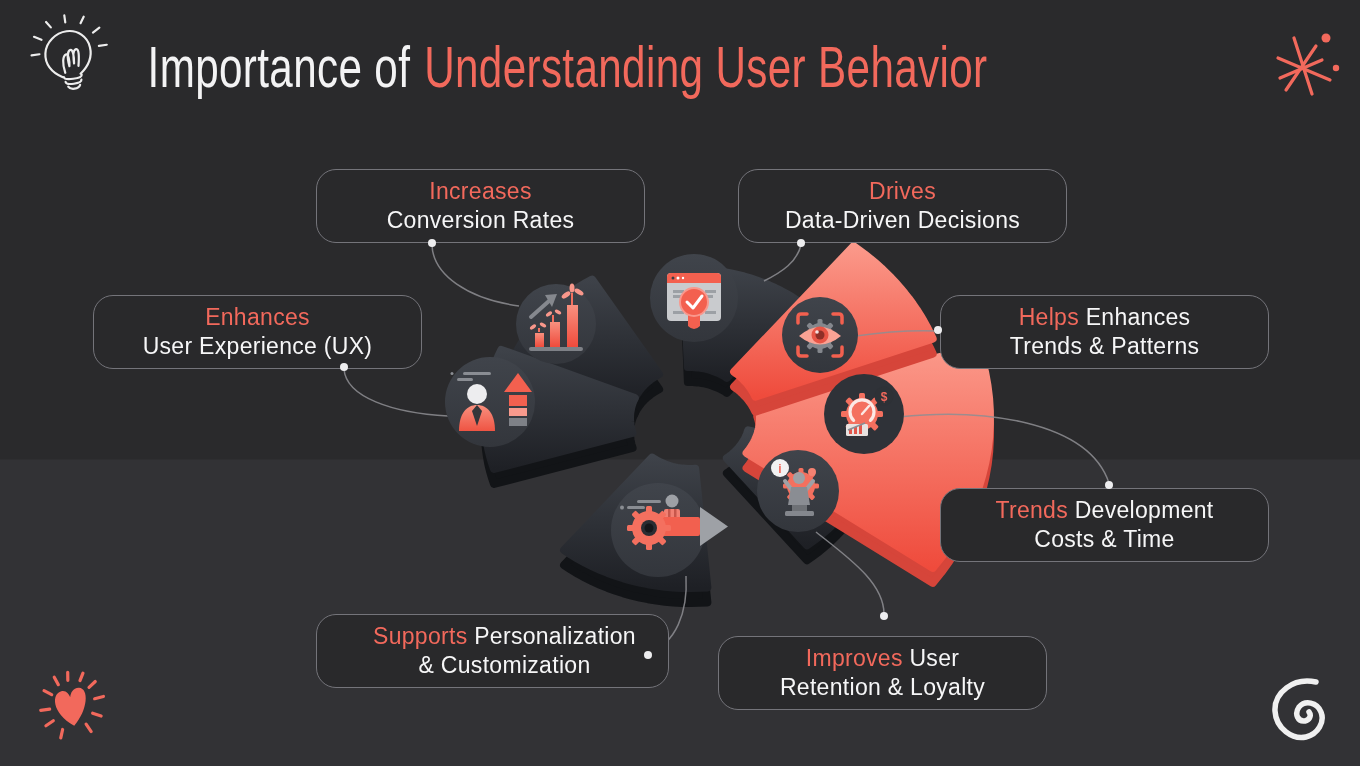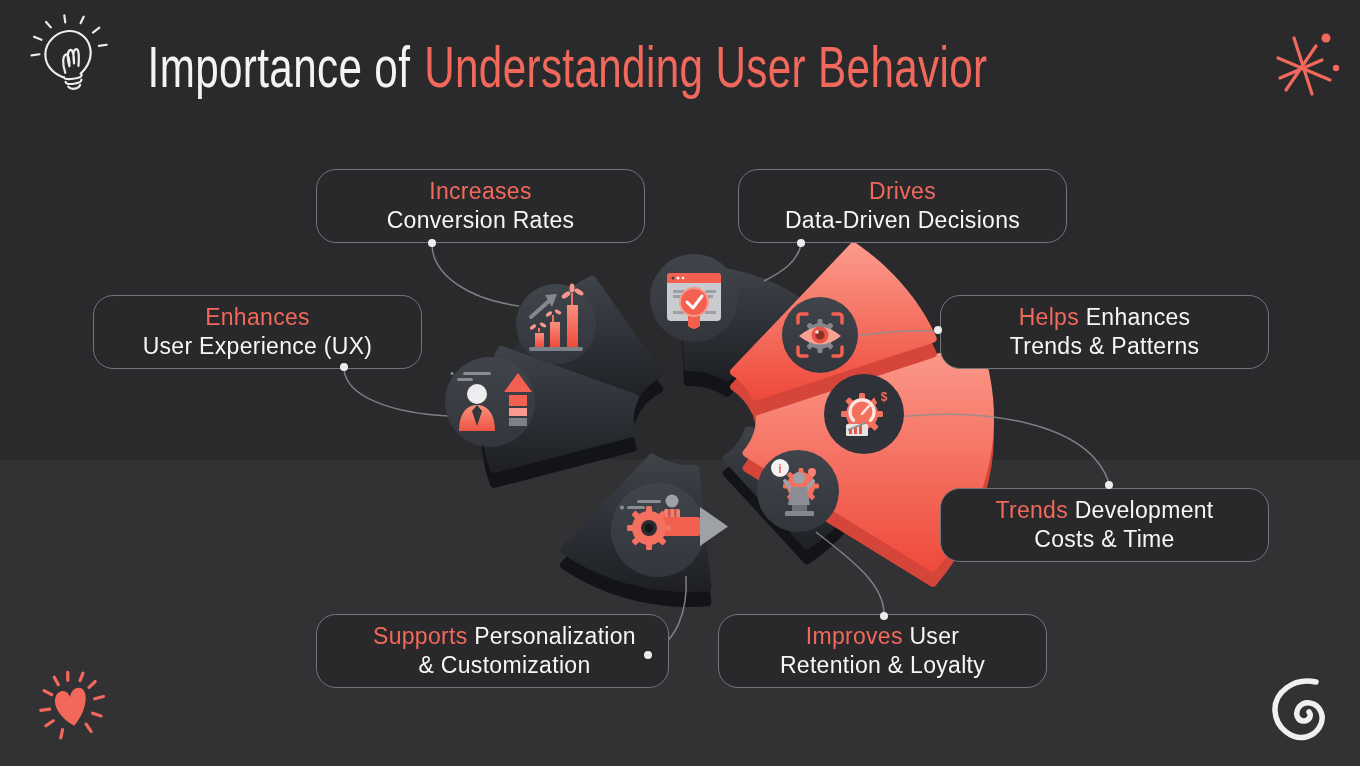--- a/index.html
+++ b/index.html
@@ -20,21 +20,21 @@
   .card{
     position:absolute;width:327px;height:72px;background:var(--card-bg);
     border:1px solid var(--card-border);border-radius:20px;z-index:2;
     display:flex;flex-direction:column;align-items:center;justify-content:center;
     font-size:23px;line-height:29px;color:var(--text);text-align:center;letter-spacing:0.3px;
   }
   .card .accent{color:var(--accent);}
   #card-1{left:316px;top:169px;} #card-2{left:738px;top:169px;}
   #card-3{left:93px; top:295px;} #card-4{left:940px;top:295px;}
   #card-5{left:940px;top:488px;} #card-6{left:316px;top:614px;padding-left:24px;}
-  #card-7{left:718px;top:614px;}
+  #card-7{left:718px;top:636px;}
   .layer{position:absolute;left:0;top:0;}
   #svg-back{z-index:1;} #svg-front{z-index:3;pointer-events:none;}
   .deco{position:absolute;z-index:2;}
   #deco-bulb{left:28px;top:12px;} #deco-sparkle{left:1264px;top:16px;}
   #deco-heart{left:26px;top:664px;} #deco-spiral{left:1268px;top:676px;}
 </style>
 </head>
 <body>
 
 <div class="title-wrap">

